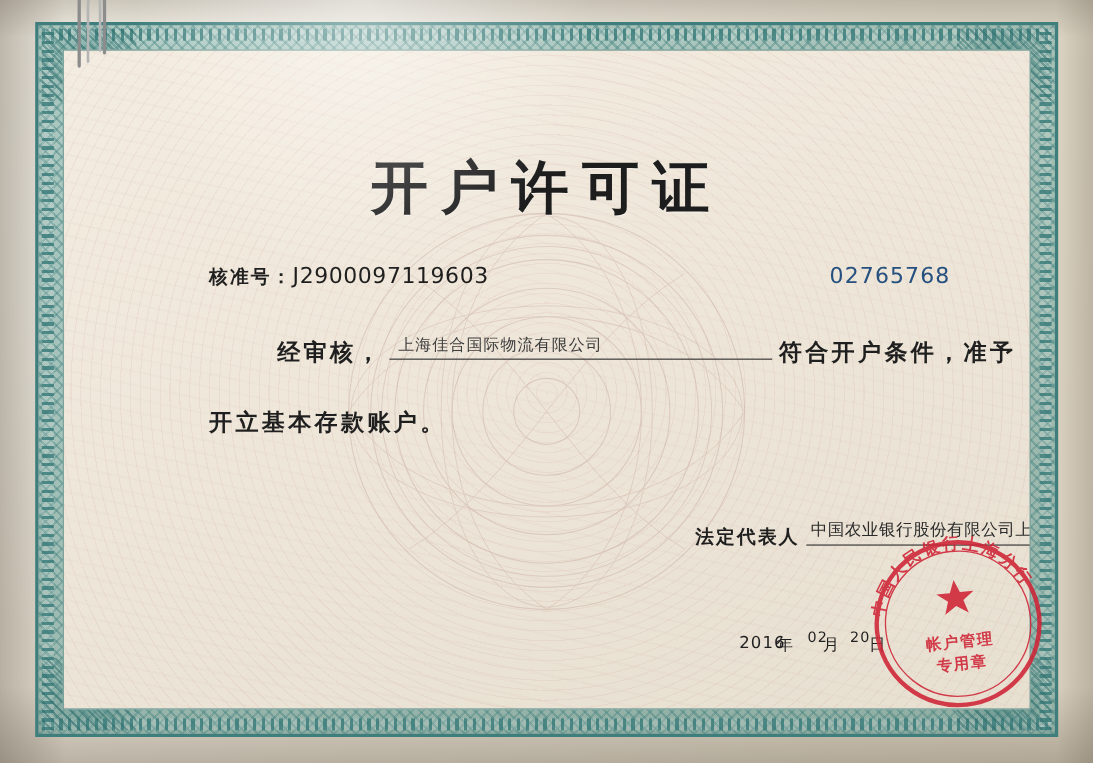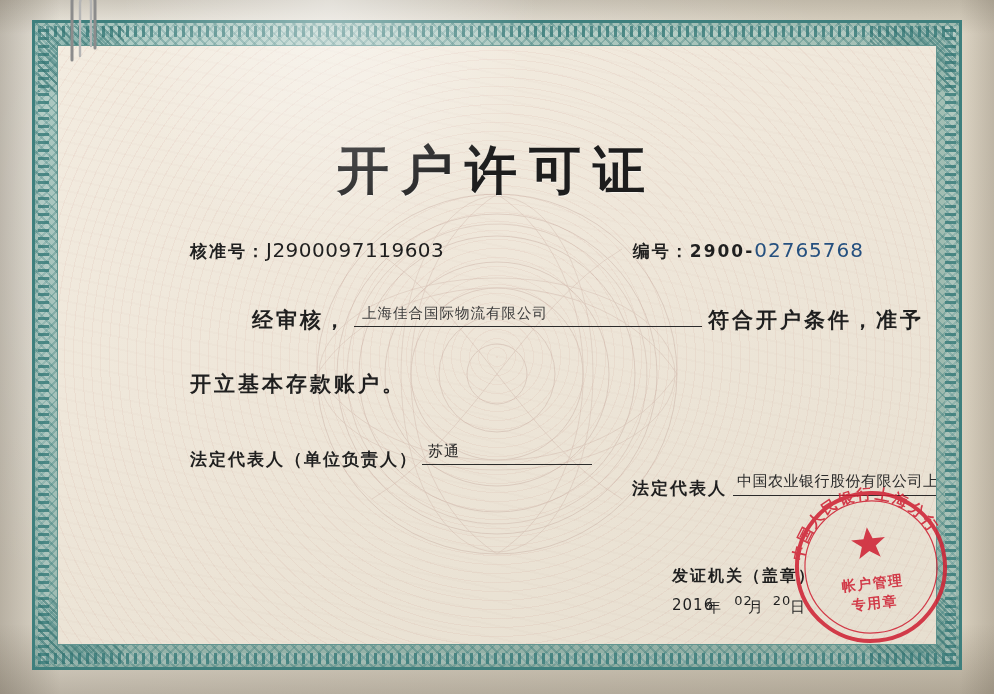--- a/index.html
+++ b/index.html
@@ -370,56 +370,47 @@
       <div class="content">
 
         <div class="doc-title">开户许可证</div>
 
         <div class="row" id="row-approval">
           <span class="lbl">核准号：</span>
           <span class="val">J2900097119603</span>
         </div>
 
         <div class="row" id="row-serial">
-          <span class="lbl">编号：2900-</span>
           <span class="val val-blue">02765768</span>
         </div>
 
         <div class="row" id="row-body-1">
           <span class="lbl lbl-lg">经审核，</span>
           <span class="company-slot">
             <span class="val-hand">上海佳合国际物流有限公司</span>
             <span class="rule"></span>
           </span>
           <span class="lbl lbl-lg">符合开户条件，准予</span>
         </div>
 
         <div class="row" id="row-body-2">
           <span class="lbl lbl-lg">开立基本存款账户。</span>
         </div>
 
-        <div class="row" id="row-rep">
-          <span class="lbl">法定代表人（单位负责人）</span>
-          <span class="rep-slot">
-            <span class="val-hand">苏通</span>
-            <span class="rule"></span>
-          </span>
-        </div>
 
         <div class="row" id="row-bank">
           <span class="lbl">法定代表人</span>
           <span class="bank-slot">
             <span class="bank-text">中国农业银行股份有限公司上海黄渡支行</span>
             <span class="rule"></span>
           </span>
         </div>
 
 
         <div id="issuer-block">
-          <div class="issuer-label">发证机关（盖章）</div>
           <div class="date-line">
             <span class="date-num">2016</span>
             <span class="date-sup">02</span>
             <span class="date-sup">20</span>
           </div>
           <div class="date-line" style="margin-top:-16px; margin-left:34px; gap:26px;">
             <span class="date-char">年</span>
             <span class="date-char">月</span>
             <span class="date-char">日</span>
           </div>

